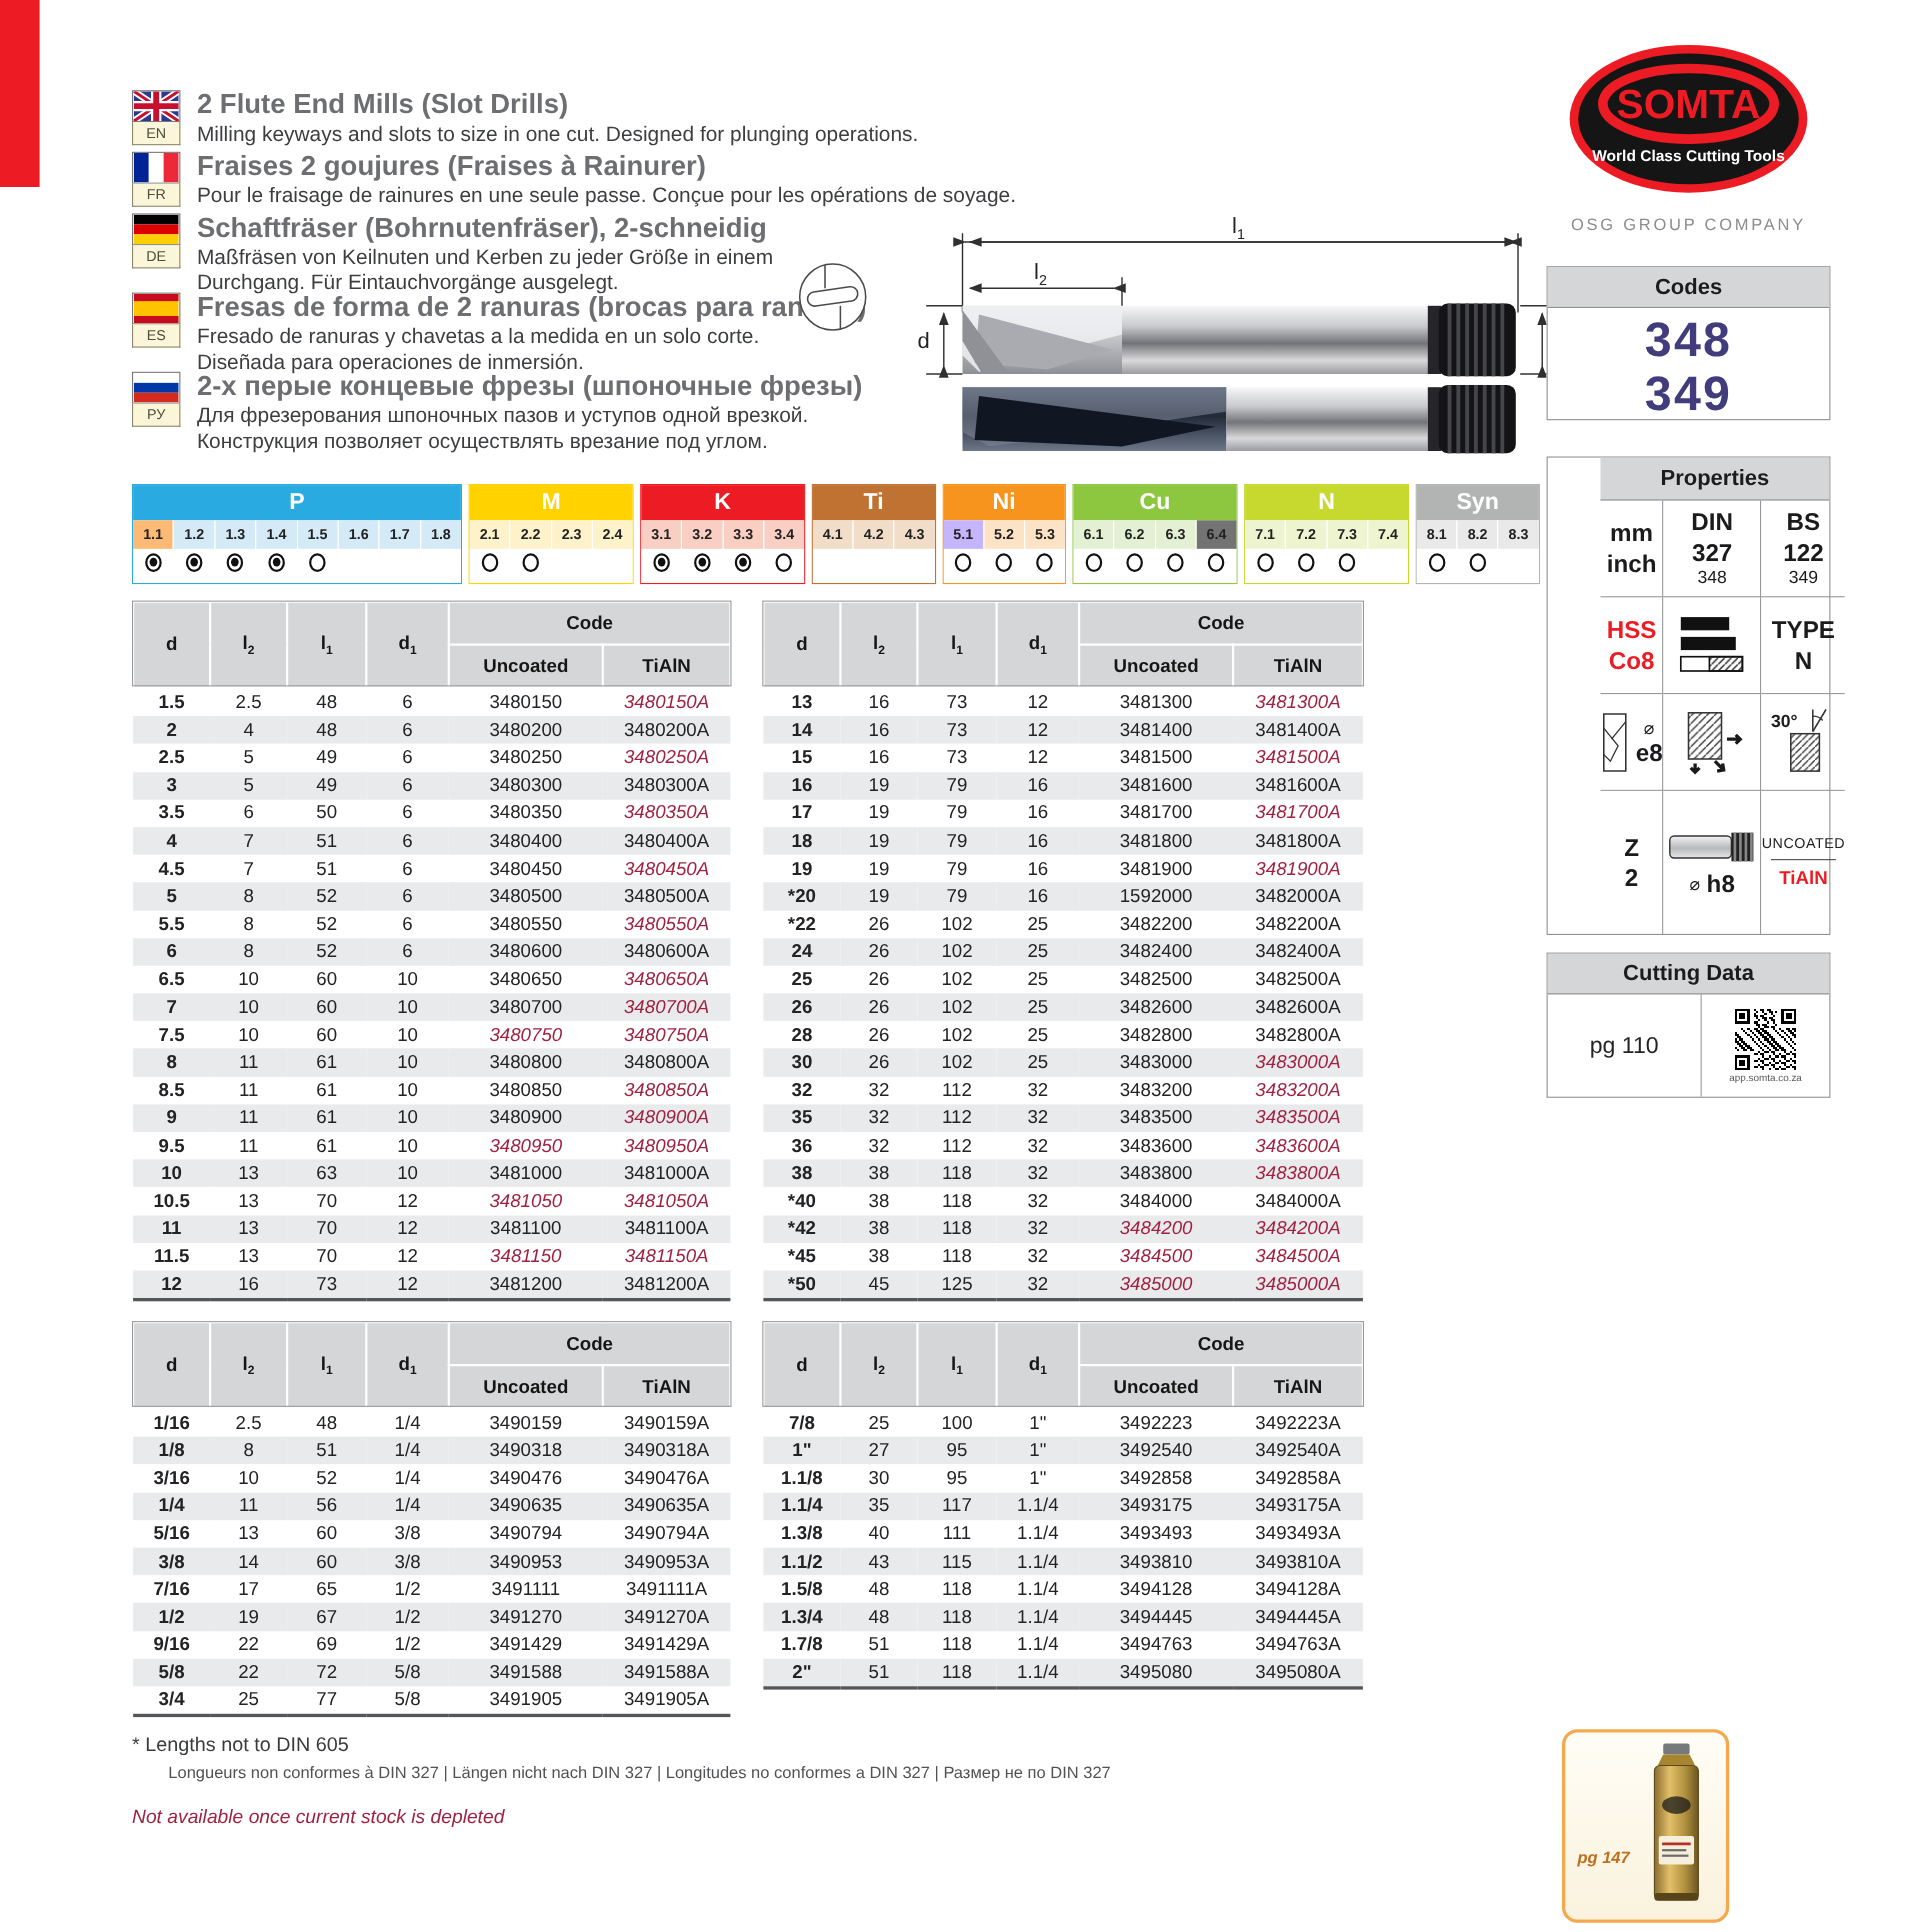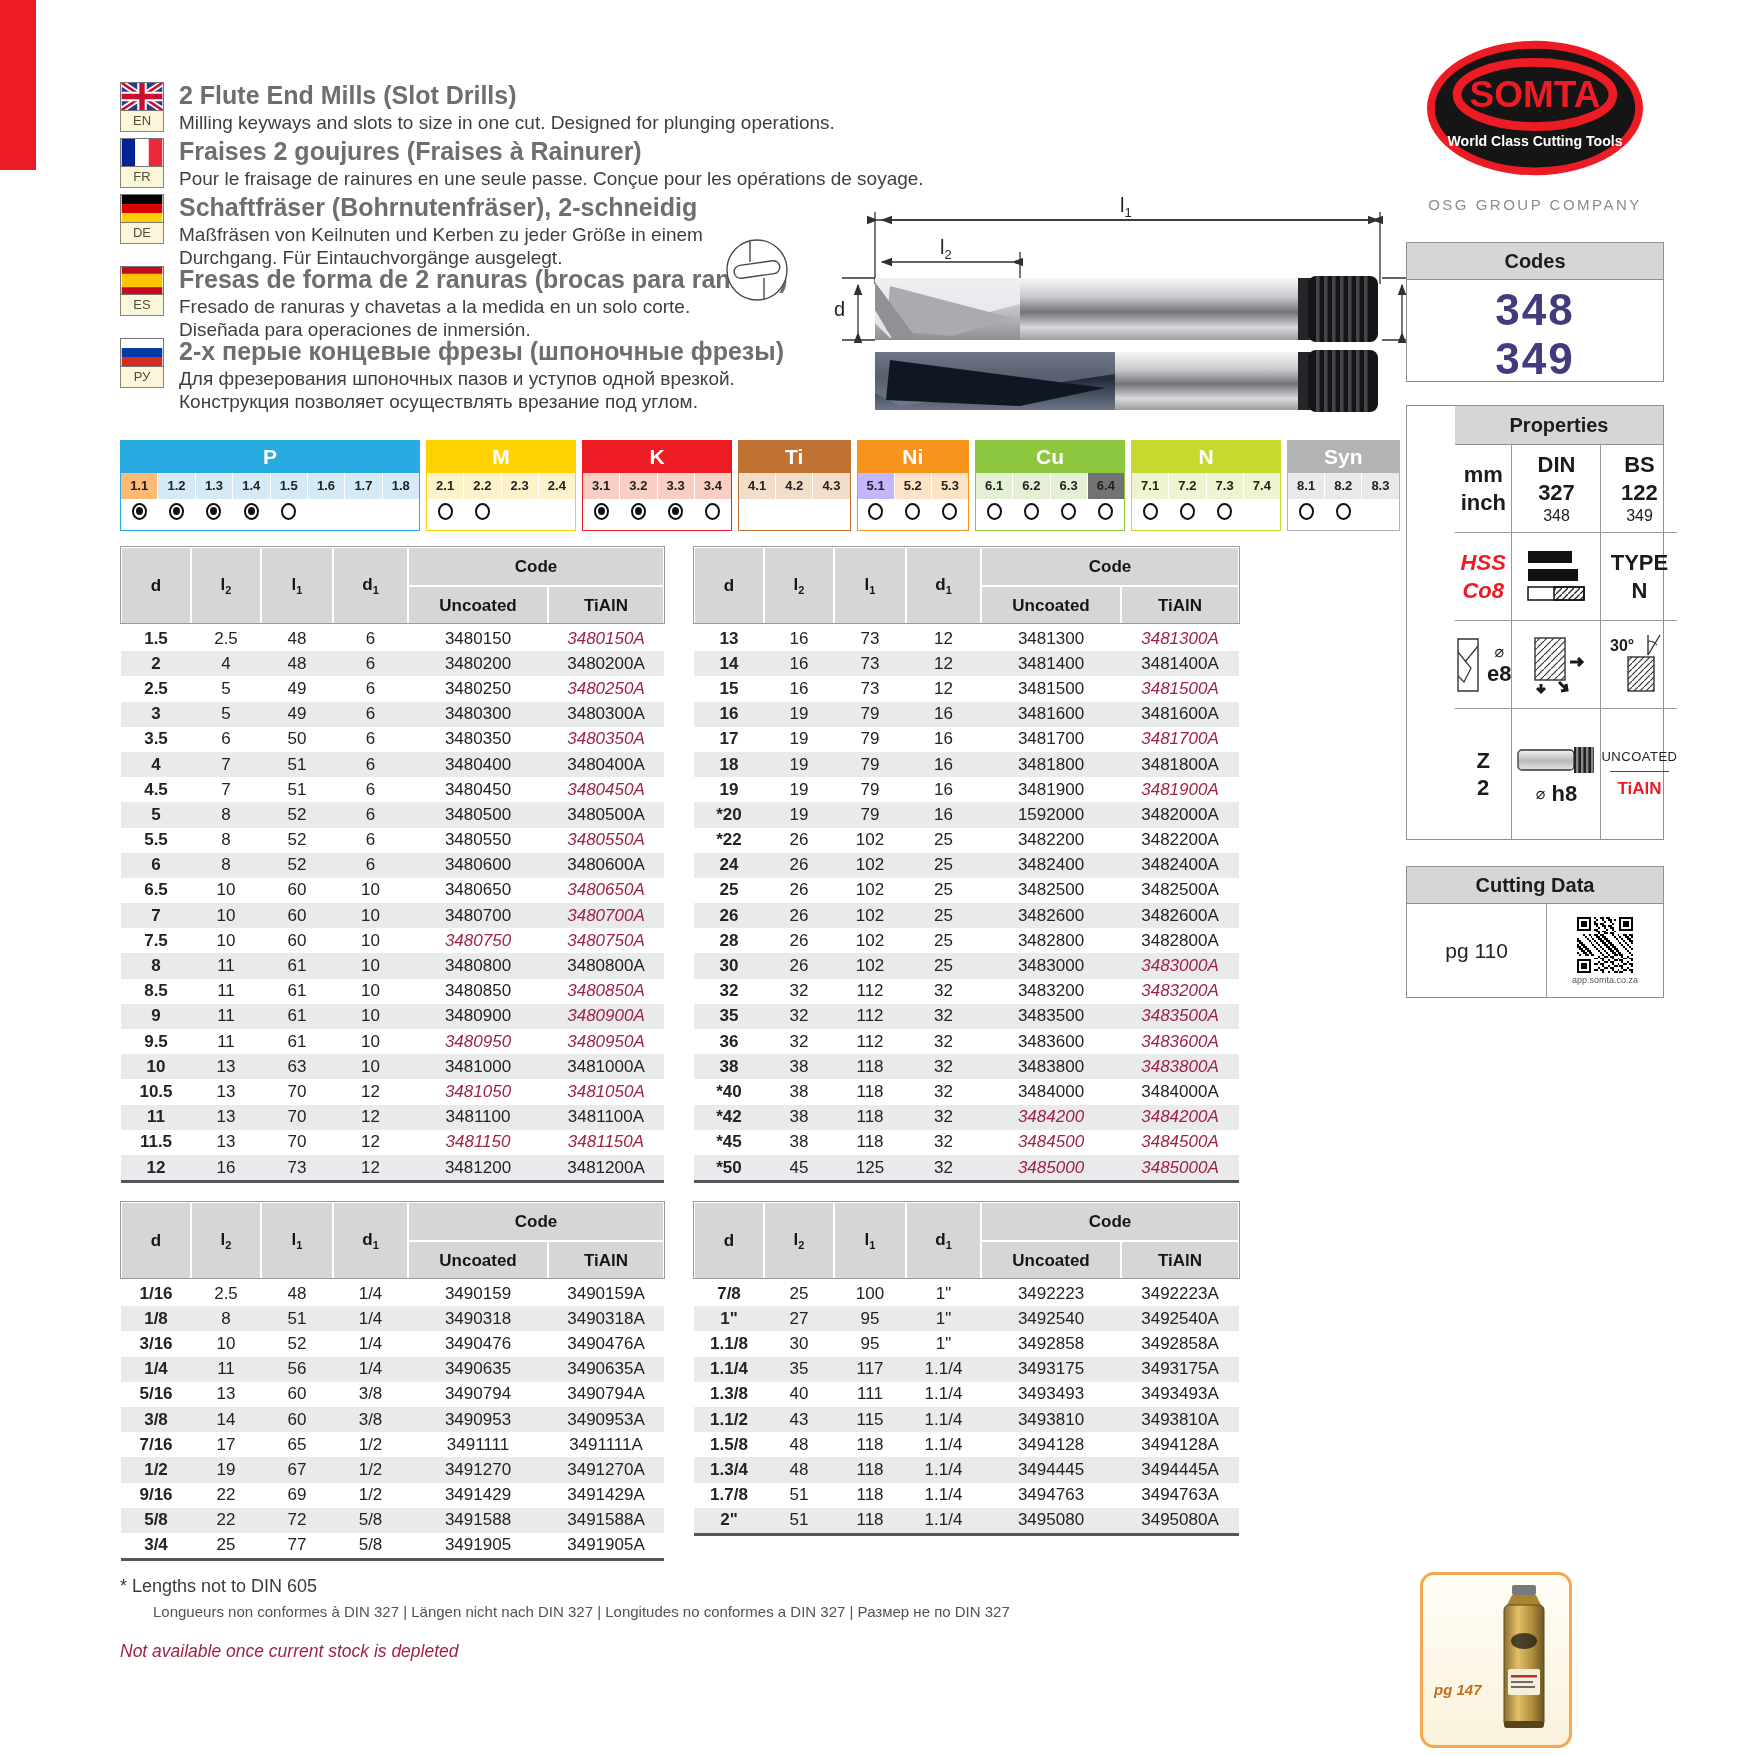--- a/index.html
+++ b/index.html
@@ -21,30 +21,30 @@
   .logo{position:absolute;left:1406px;top:36px;width:258px;text-align:center;}
   .osg{position:absolute;left:1396px;top:196px;width:278px;text-align:center;font-size:15px;
        color:#8a8c8f;letter-spacing:2.5px;}
   .sidebox{position:absolute;left:1406px;width:258px;border:1.5px solid #8f9092;box-sizing:border-box;background:#fff;}
   .sidehead{background:#d5d6d8;text-align:center;font-weight:bold;font-size:20px;color:#1c1c1e;
             border-bottom:1.5px solid #8f9092;}
   .codes{top:242px;height:140px;}
   .codes .sidehead{height:36px;line-height:36px;}
   .codesvals{font-size:44px;font-weight:bold;color:#413c7c;text-align:center;line-height:1.12;
              padding-top:5px;letter-spacing:2px;}
-  .props{top:405px;padding-left:48px;}
+  .props{top:415px;padding-left:48px;}
   .props .sidehead{height:38px;line-height:38px;}
   .pgrid{display:grid;grid-template-columns:1fr 1.08fr 1fr;grid-template-rows:88px 88px 88px 130px;}
   .pcell{border-right:1.2px solid #98999b;border-bottom:1.2px solid #98999b;display:flex;
          flex-direction:column;align-items:center;justify-content:center;text-align:center;gap:2px;}
   .pcell.lastc{border-right:none;}
   .pcell.lastr{border-bottom:none;}
   .pbig{font-size:22px;font-weight:bold;color:#1b1b1d;line-height:1.15;}
   .psm{font-size:16px;color:#1b1b1d;}
-  .pred{color:#ed1c24;font-style:italic;}
+  .pred{color:#ed1c24;}
   .ptiny{font-size:13px;color:#222;letter-spacing:0.5px;}
   .pdivline{width:78%;height:1px;background:#4a4a4c;margin:5px 0;}
   .ptialn{font-size:17px;font-weight:bold;color:#ed1c24;}
   .tolrow{display:flex;align-items:center;gap:6px;}
   .cutting{top:866px;height:132px;}
   .cutting .sidehead{height:36px;line-height:36px;}
   .cutbody{display:flex;height:93px;}
   .cutpg{flex:1.2;display:flex;align-items:center;justify-content:center;font-size:21px;
          color:#242426;border-right:1.2px solid #98999b;}
   .cutqr{flex:1;display:flex;flex-direction:column;align-items:center;justify-content:center;gap:2px;}

